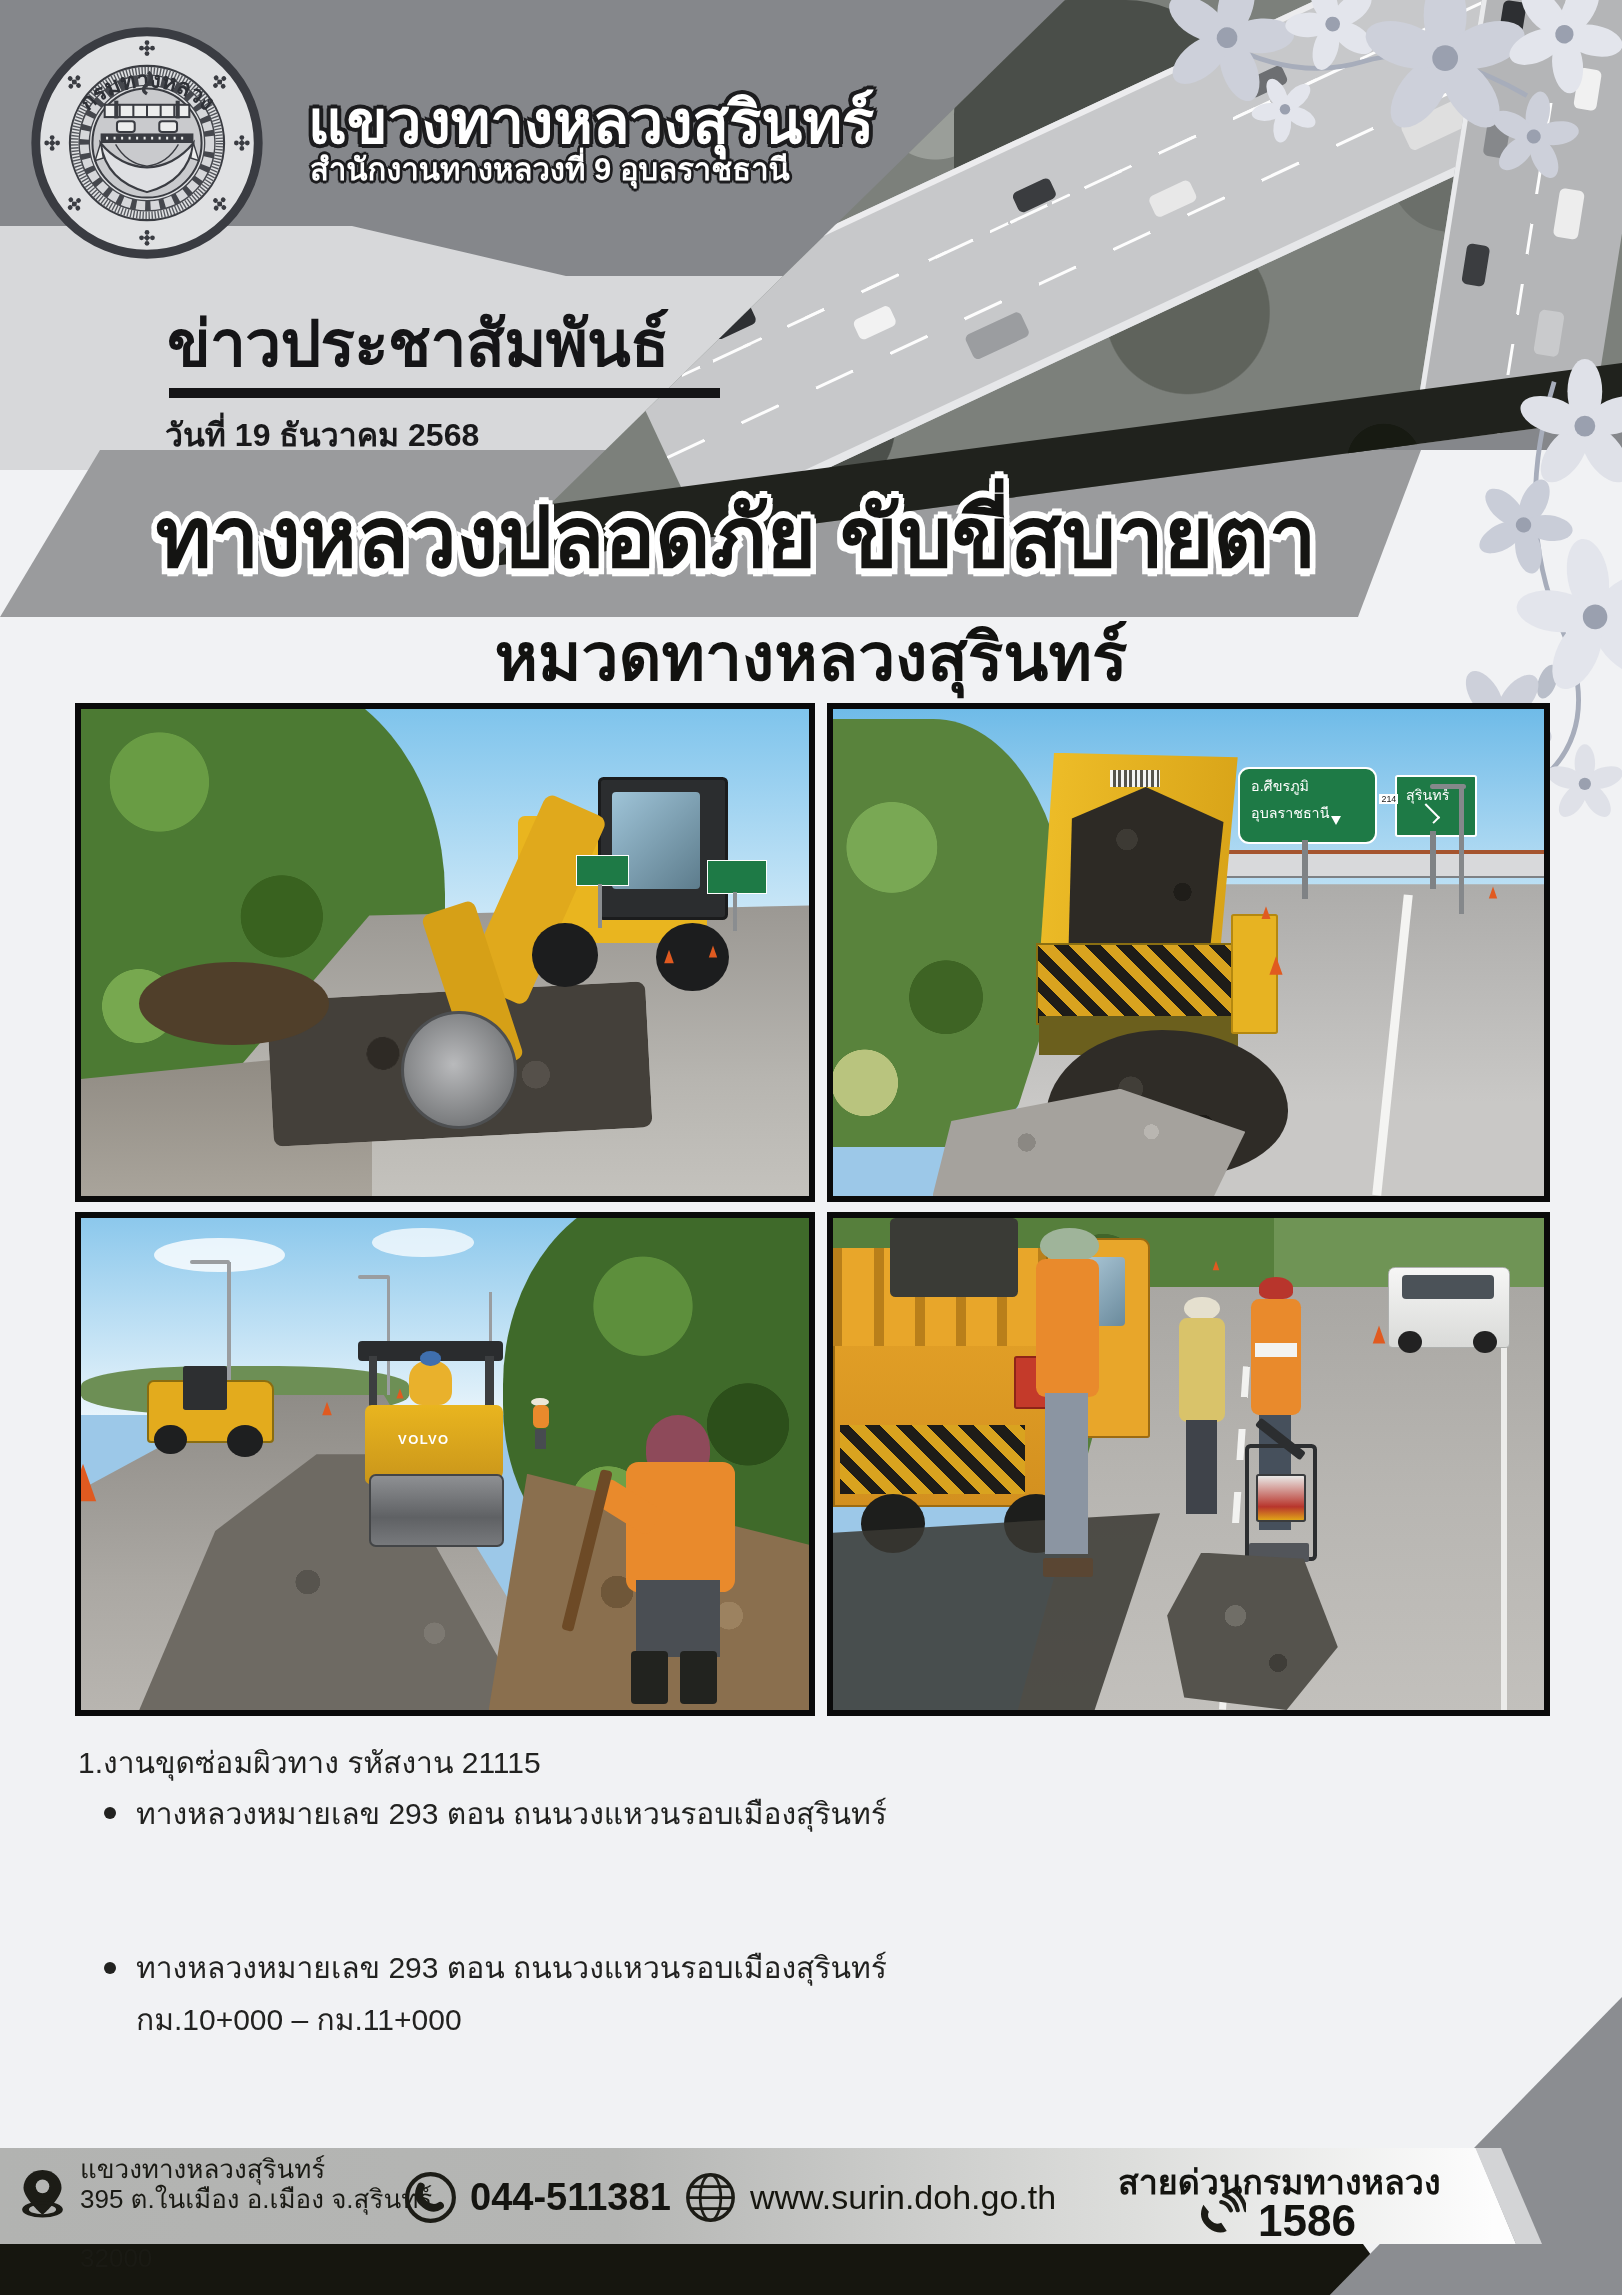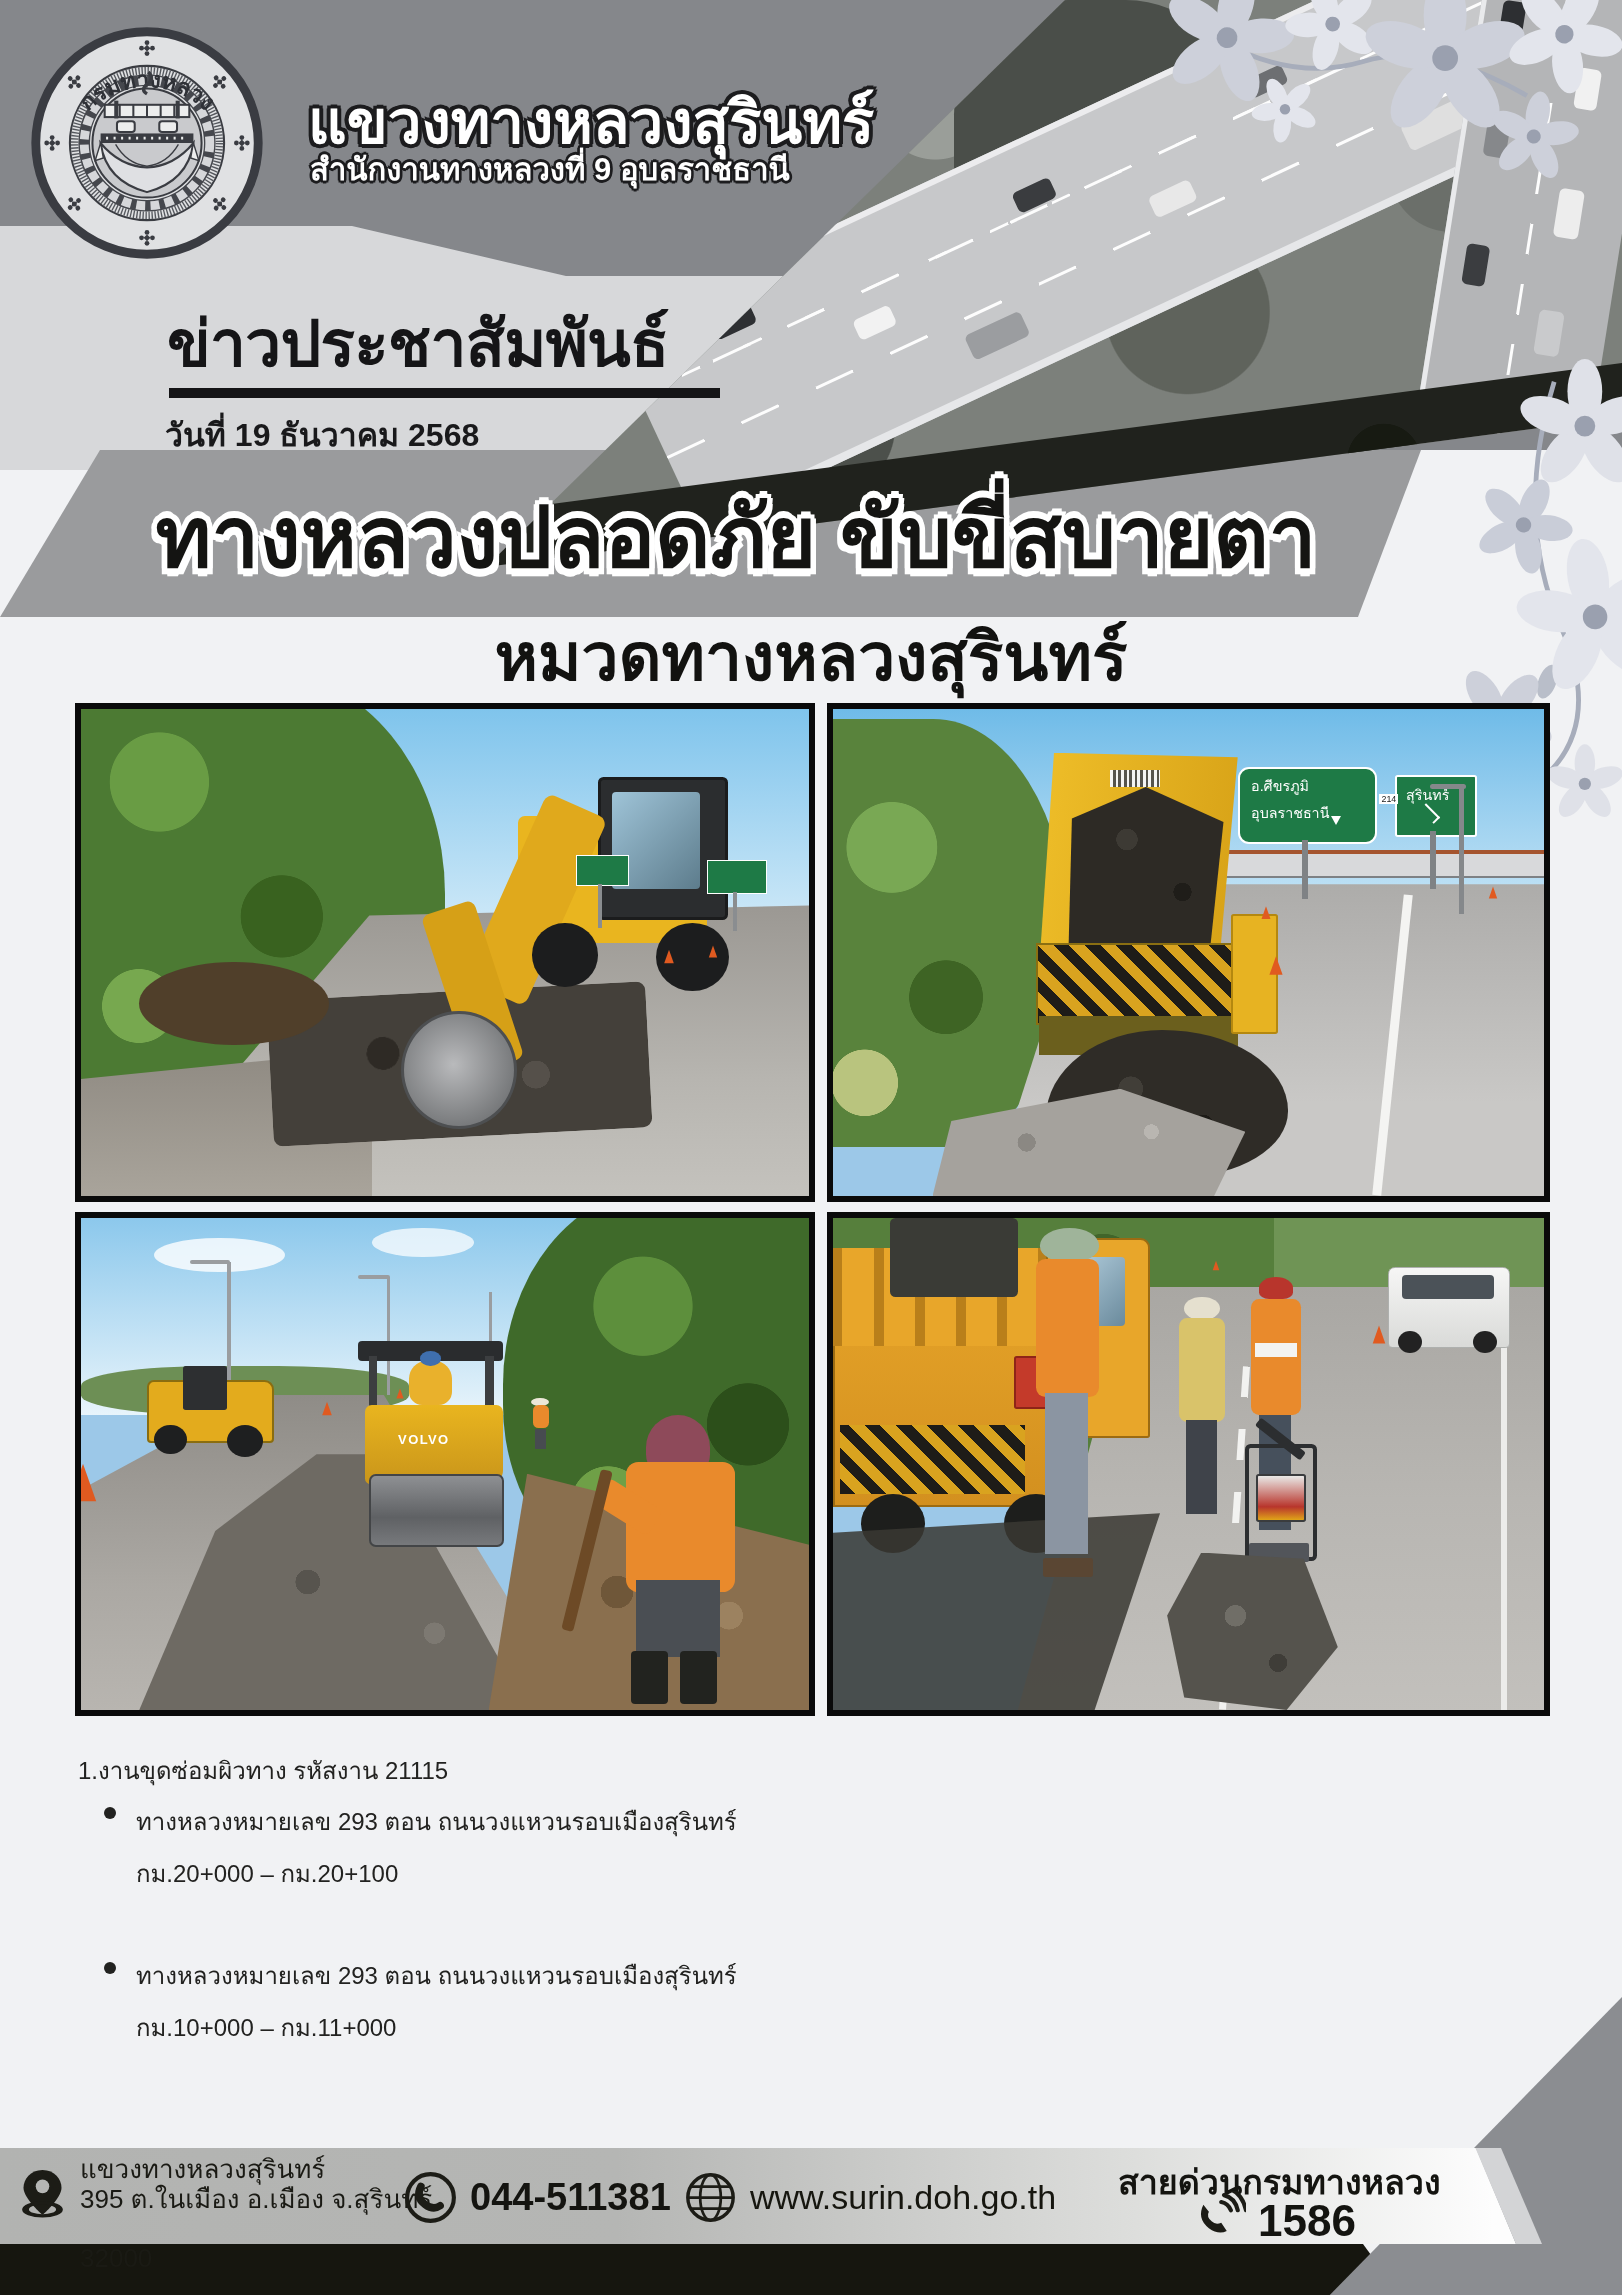--- a/index.html
+++ b/index.html
@@ -26,21 +26,21 @@
       -4.1px 4.1px #fff,4.1px 4.1px #fff,-5.5px 5.5px #fff,5.5px 5.5px #fff,0 8.2px #fff,0 -6.8px #fff;}
   .section-title{color:#121210;font-weight:800;font-size:66px;text-align:center;}
   
   .ph{border:6.1px solid #0a0a0a;background:#9cc8e8;overflow:hidden;}
   .ph *{position:absolute;}
   .cone{width:0;height:0;border-left:6.1px solid transparent;border-right:6.1px solid transparent;
         border-bottom:17.7px solid #e05a20;}
   .worker{background:#e98a2c;border-radius:5.5px;}
   .hatch{background:repeating-linear-gradient(45deg,#1e1c18 0 11px,#d9a31f 11px 22px);}
   
-  .body-line{color:#222220;font-size:24px;margin-top:12px;}
+  .body-line{color:#222220;font-size:30px;}
   .dot{width:12.3px;height:12.3px;border-radius:50%;background:#222220;}
   
   .ft-band{left:0;top:2148px;width:1623px;height:96px;
     background:linear-gradient(90deg,#b2b3b1 0%,#b5b6b4 38%,#dddedc 70%,#fdfdfd 92%);
     clip-path:polygon(0 0,1476px 0,1516px 96px,0 96px);}
   .ft-edge{left:1472px;top:2148px;width:75px;height:96px;background:#d3d4d6;
     clip-path:polygon(3.4px 0,44px 96px,70px 96px,29px 0);}
   .ft-black{left:0;top:2244px;width:1404px;height:52px;background:#16160f;
     clip-path:polygon(0 0,1363px 0,1401px 52px,0 52px);}
   .ft-wedge{left:1322px;top:1996px;width:301px;height:300px;background:#8b8d91;
@@ -433,21 +433,20 @@
       background:#52555a;border-radius:2px;"></div>
     <div style="left:47%;top:68%;width:24%;height:32%;
       clip-path:polygon(20% 0,80% 4%,100% 60%,70% 100%,10% 92%,0 40%);background:#55534d;
       background-image:radial-gradient(circle 17.7px at 40% 40%,#706e67 0 60%,transparent 61%),
       radial-gradient(circle 15px at 65% 70%,#3f3d38 0 60%,transparent 61%);"></div>
   </div>
 
   <div class="a nw body-line" style="left:78px;top:1739px;">1.งานขุดซ่อมผิวทาง รหัสงาน 21115</div>
   <div class="a dot" style="left:104px;top:1807px;"></div>
   <div class="a nw body-line" style="left:136px;top:1790px;">ทางหลวงหมายเลข 293 ตอน ถนนวงแหวนรอบเมืองสุรินทร์</div>
-  <div class="a nw body-line" style="left:136px;top:1842px;">กม.20+000 – กม.20+100</div>
   <div class="a dot" style="left:104px;top:1962px;"></div>
   <div class="a nw body-line" style="left:136px;top:1944px;">ทางหลวงหมายเลข 293 ตอน ถนนวงแหวนรอบเมืองสุรินทร์</div>
   <div class="a nw body-line" style="left:136px;top:1996px;">กม.10+000 – กม.11+000</div>
 
   <div class="a ft-black"></div>
   <div class="a ft-wedge"></div>
   <div class="a ft-band"></div>
   <div class="a ft-edge"></div>
 
   <svg class="a" style="left:15px;top:2166px;width:55px;height:57px;" viewBox="-40 -42 80 84">

